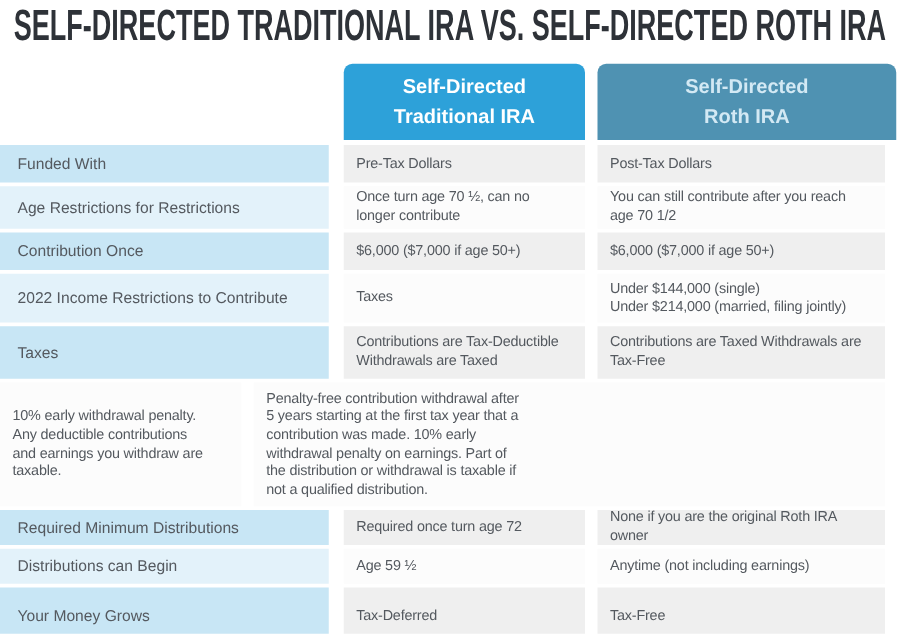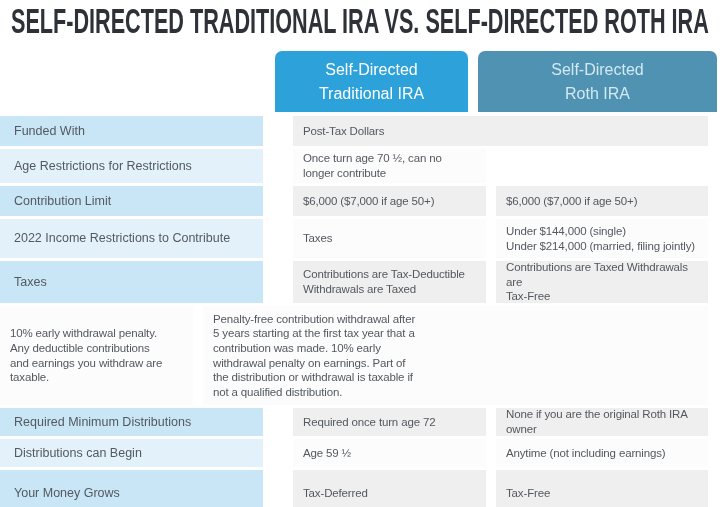--- a/index.html
+++ b/index.html
@@ -15,30 +15,30 @@
   .title-fit{
     display:inline-block;
     font-size:35px;font-weight:700;line-height:1.0;
     letter-spacing:0px;color:var(--title-text,#2e3238);
     transform-origin:left center;white-space:nowrap;
   }
 
   
   .flexrow{display:flex;align-items:stretch;}
   .col-spacer{width:263px;margin-right:12px;flex:0 0 auto;}
-  .col-label{width:263px;margin-right:30px;flex:0 0 auto;box-sizing:border-box;}
+  .col-label{width:263px;margin-right:12px;flex:0 0 auto;box-sizing:border-box;}
   .col-trad{width:193px;margin-right:10px;flex:0 0 auto;box-sizing:border-box;}
   .col-roth{flex:1 1 auto;margin-right:12px;box-sizing:border-box;}
 
   
   .header-row{margin-top:12px;margin-bottom:4px;height:61px;}
   .hdr{
     border-radius:7px 7px 0 0;
     display:flex;align-items:center;justify-content:center;text-align:center;
-    font-size:16px;font-weight:400;line-height:1.45;white-space:pre-line;
+    font-size:16px;font-weight:700;line-height:1.45;white-space:pre-line;
   }
   .hdr.trad{background:var(--traditional-header-bg,#2da1d9);color:var(--header-text,#ffffff);}
   .hdr.roth{background:var(--roth-header-bg,#4f92b2);color:var(--roth-header-text,#cfe7f3);margin-right:3px;}
 
   
   .row{margin-bottom:3px;}
   .cell{display:flex;align-items:center;}
   .cell.label{
     padding:2px 8px 2px 14px;
     font-size:12.5px;color:var(--body-text,#54595f);
@@ -72,31 +72,34 @@
     <div class="hdr trad col-trad">Self-Directed
 Traditional IRA</div>
     <div class="hdr roth col-roth">Self-Directed
 Roth IRA</div>
   </div>
 
   <div>
 
     <div class="flexrow row h30">
       <div class="cell label col-label">Funded With</div>
+      <div class="cell val col-trad">Pre-Tax Dollars</div>
       <div class="cell val col-roth">Post-Tax Dollars</div>
     </div>
 
     <div class="flexrow row h34">
       <div class="cell label col-label">Age Restrictions for Restrictions</div>
       <div class="cell val col-trad">Once turn age 70 ½, can no
 longer contribute</div>
+      <div class="cell val col-roth">You can still contribute after you reach
+age 70 1/2</div>
     </div>
 
     <div class="flexrow row h30">
-      <div class="cell label col-label">Contribution Limit</div>
+      <div class="cell label col-label">Contribution Once</div>
       <div class="cell val col-trad">$6,000 ($7,000 if age 50+)</div>
       <div class="cell val col-roth">$6,000 ($7,000 if age 50+)</div>
     </div>
 
     <div class="flexrow row h39">
       <div class="cell label col-label">2022 Income Restrictions to Contribute</div>
       <div class="cell val col-trad">Taxes</div>
       <div class="cell val col-roth">Under $144,000 (single)
 Under $214,000 (married, filing jointly)</div>
     </div>

